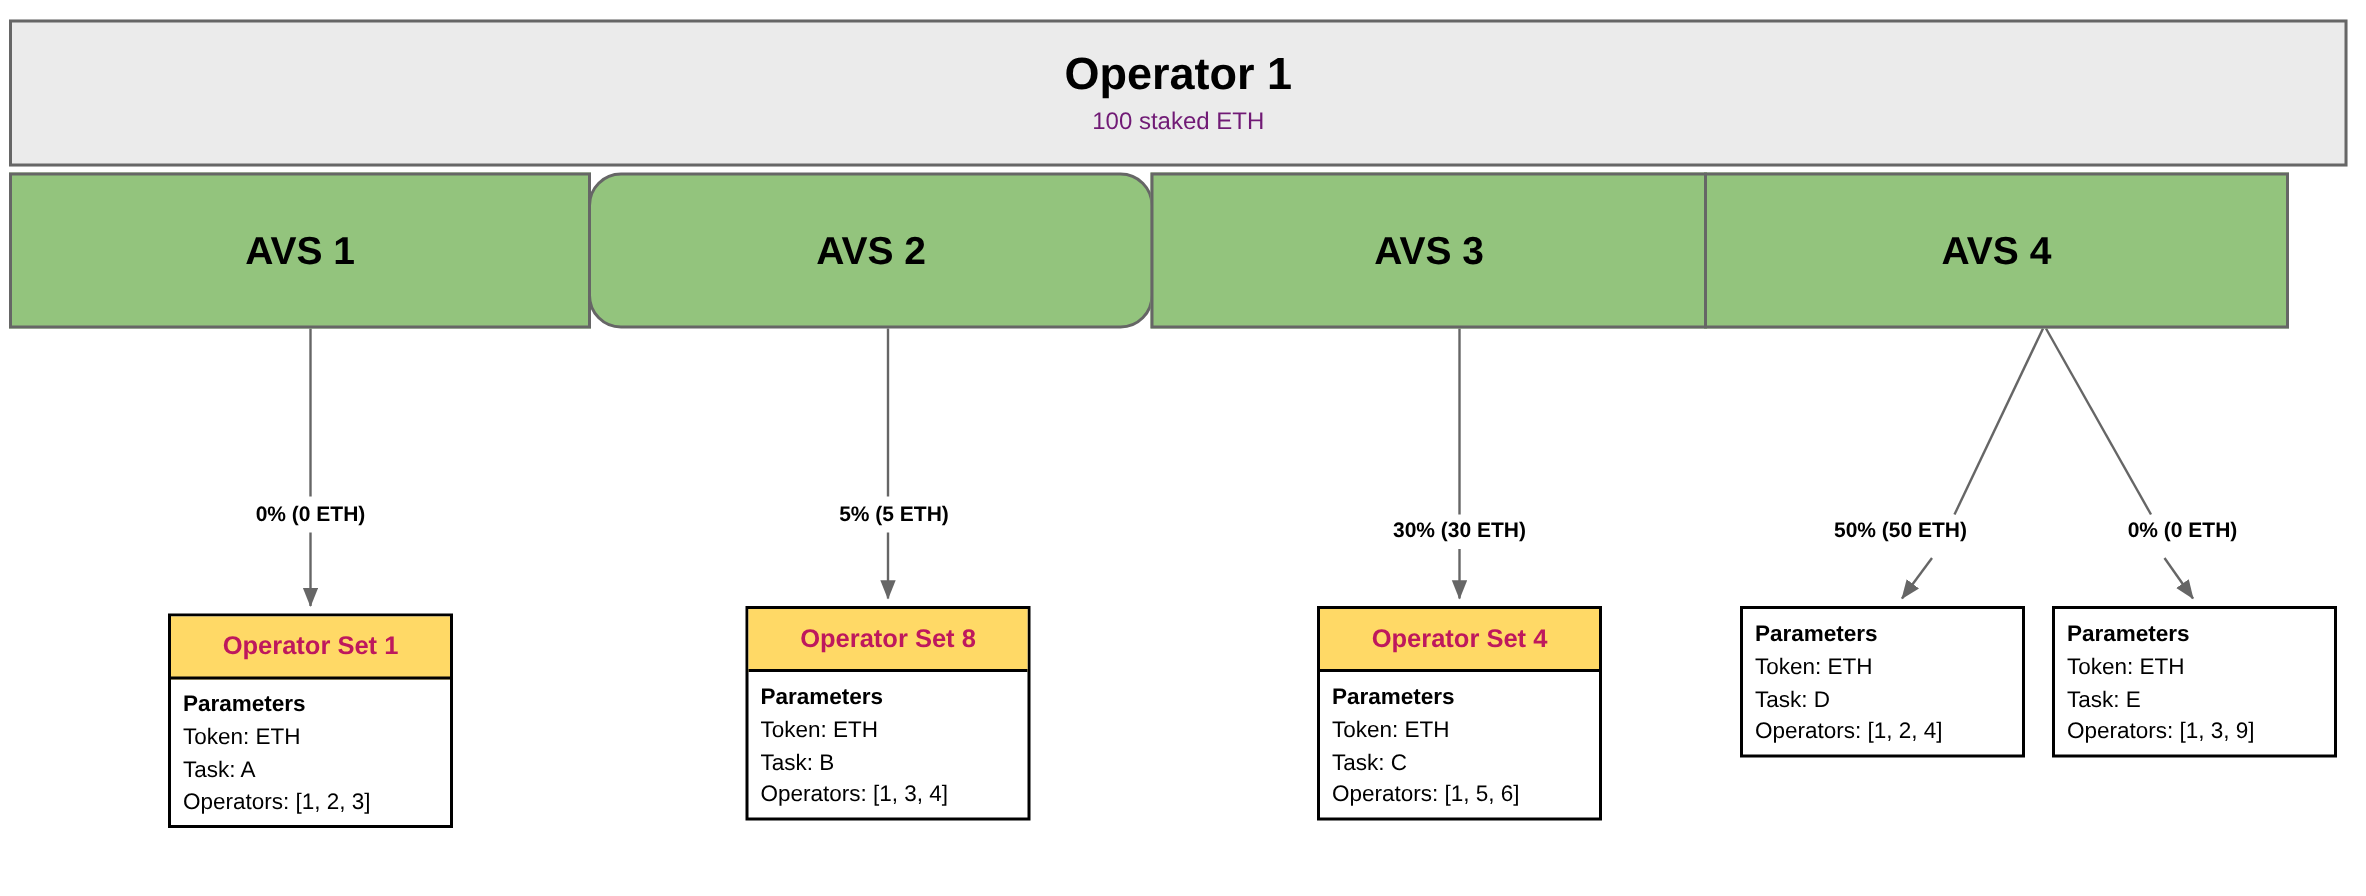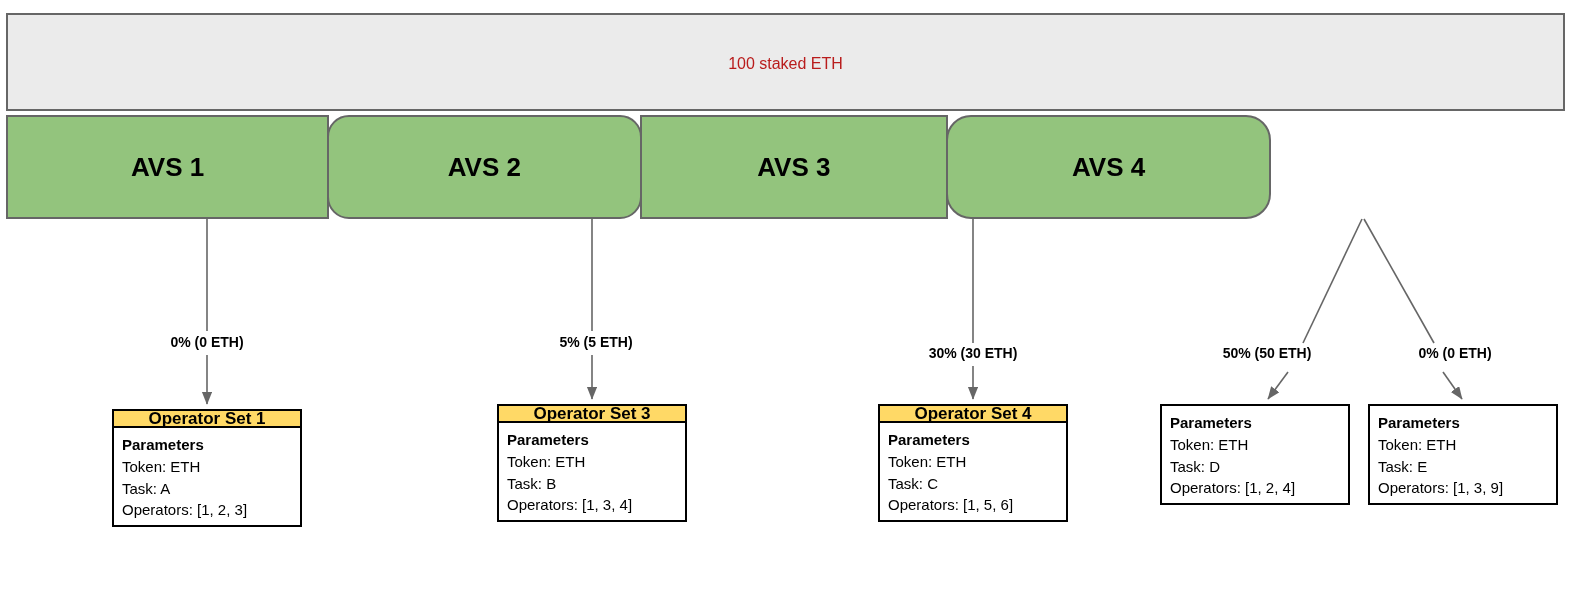--- a/index.html
+++ b/index.html
@@ -44,31 +44,31 @@
     justify-content: center;
   }
   .operator-title {
     font-size: 30px;
     font-weight: bold;
     color: #000000;
     line-height: 1.15;
   }
   .operator-subtitle {
     font-size: 16px;
-    color: #b91c1c;
+    color: #701a75;
     margin-top: 5px;
     line-height: 1.15;
   }
 
   
   .avs-row {
     position: absolute;
     left: 6px;
     top: 115px;
-    width: 1265px;
+    width: 1520px;
     height: 104px;
     display: flex;
   }
   .avs-cell {
     box-sizing: border-box;
     background: #93c47d;
     border: 2px solid #666666;
     display: flex;
     align-items: center;
     justify-content: center;
@@ -84,27 +84,27 @@
     position: absolute;
     box-sizing: border-box;
     width: 190px;
     background: #ffffff;
     border: 2px solid #000000;
   }
   .opset-header {
     box-sizing: border-box;
     background: #ffd966;
     border-bottom: 2px solid #000000;
-    height: 17px;
+    height: 42px;
     display: flex;
     align-items: center;
     justify-content: center;
     font-size: 17px;
     font-weight: bold;
-    color: #000000;
+    color: #be185d;
   }
   .opset-body {
     padding: 6px 8px 4px 8px;
   }
   .opset-params-title {
     font-size: 15px;
     font-weight: bold;
     color: #000000;
     line-height: 1.45;
   }
@@ -159,34 +159,35 @@
       <line x1="1288" y1="372" x2="1268" y2="399" stroke="#666666" stroke-width="1.6" marker-end="url(#arrowhead)"></line>
     </g>
 
     <g>
       <line x1="1364" y1="219" x2="1434" y2="343" stroke="#666666" stroke-width="1.6"></line>
       <line x1="1443" y1="372" x2="1462" y2="399" stroke="#666666" stroke-width="1.6" marker-end="url(#arrowhead)"></line>
     </g>
   </svg>
 
   <div class="operator-bar">
+    <div class="operator-title">Operator 1</div>
     <div class="operator-subtitle">100 staked ETH</div>
   </div>
 
   <div class="avs-row">
     <div class="avs-cell" style="width:398px;">
       <span>AVS 1</span>
     </div>
     <div class="avs-cell" style="width:387px;border-radius:22px;">
       <span>AVS 2</span>
     </div>
     <div class="avs-cell" style="width:380px;">
       <span>AVS 3</span>
     </div>
-    <div class="avs-cell" style="width:400px;border-radius:25px;">
+    <div class="avs-cell" style="width:400px;">
       <span>AVS 4</span>
     </div>
   </div>
 
   <div class="edge-label" style="left:207px; top:333px;">0% (0 ETH)</div>
   <div class="edge-label" style="left:596px; top:333px;">5% (5 ETH)</div>
   <div class="edge-label" style="left:973px; top:344px;">30% (30 ETH)</div>
   <div class="edge-label" style="left:1267px; top:344px;">50% (50 ETH)</div>
   <div class="edge-label" style="left:1455px; top:344px;">0% (0 ETH)</div>
 
@@ -194,21 +195,21 @@
     <div class="opset-header">Operator Set 1</div>
     <div class="opset-body">
       <div class="opset-params-title">Parameters</div>
       <div class="opset-line">Token: ETH</div>
       <div class="opset-line">Task: A</div>
       <div class="opset-line">Operators: [1, 2, 3]</div>
     </div>
   </div>
 
   <div class="opset" style="left:497px; top:404px;">
-    <div class="opset-header">Operator Set 3</div>
+    <div class="opset-header">Operator Set 8</div>
     <div class="opset-body">
       <div class="opset-params-title">Parameters</div>
       <div class="opset-line">Token: ETH</div>
       <div class="opset-line">Task: B</div>
       <div class="opset-line">Operators: [1, 3, 4]</div>
     </div>
   </div>
 
   <div class="opset" style="left:878px; top:404px;">
     <div class="opset-header">Operator Set 4</div>

